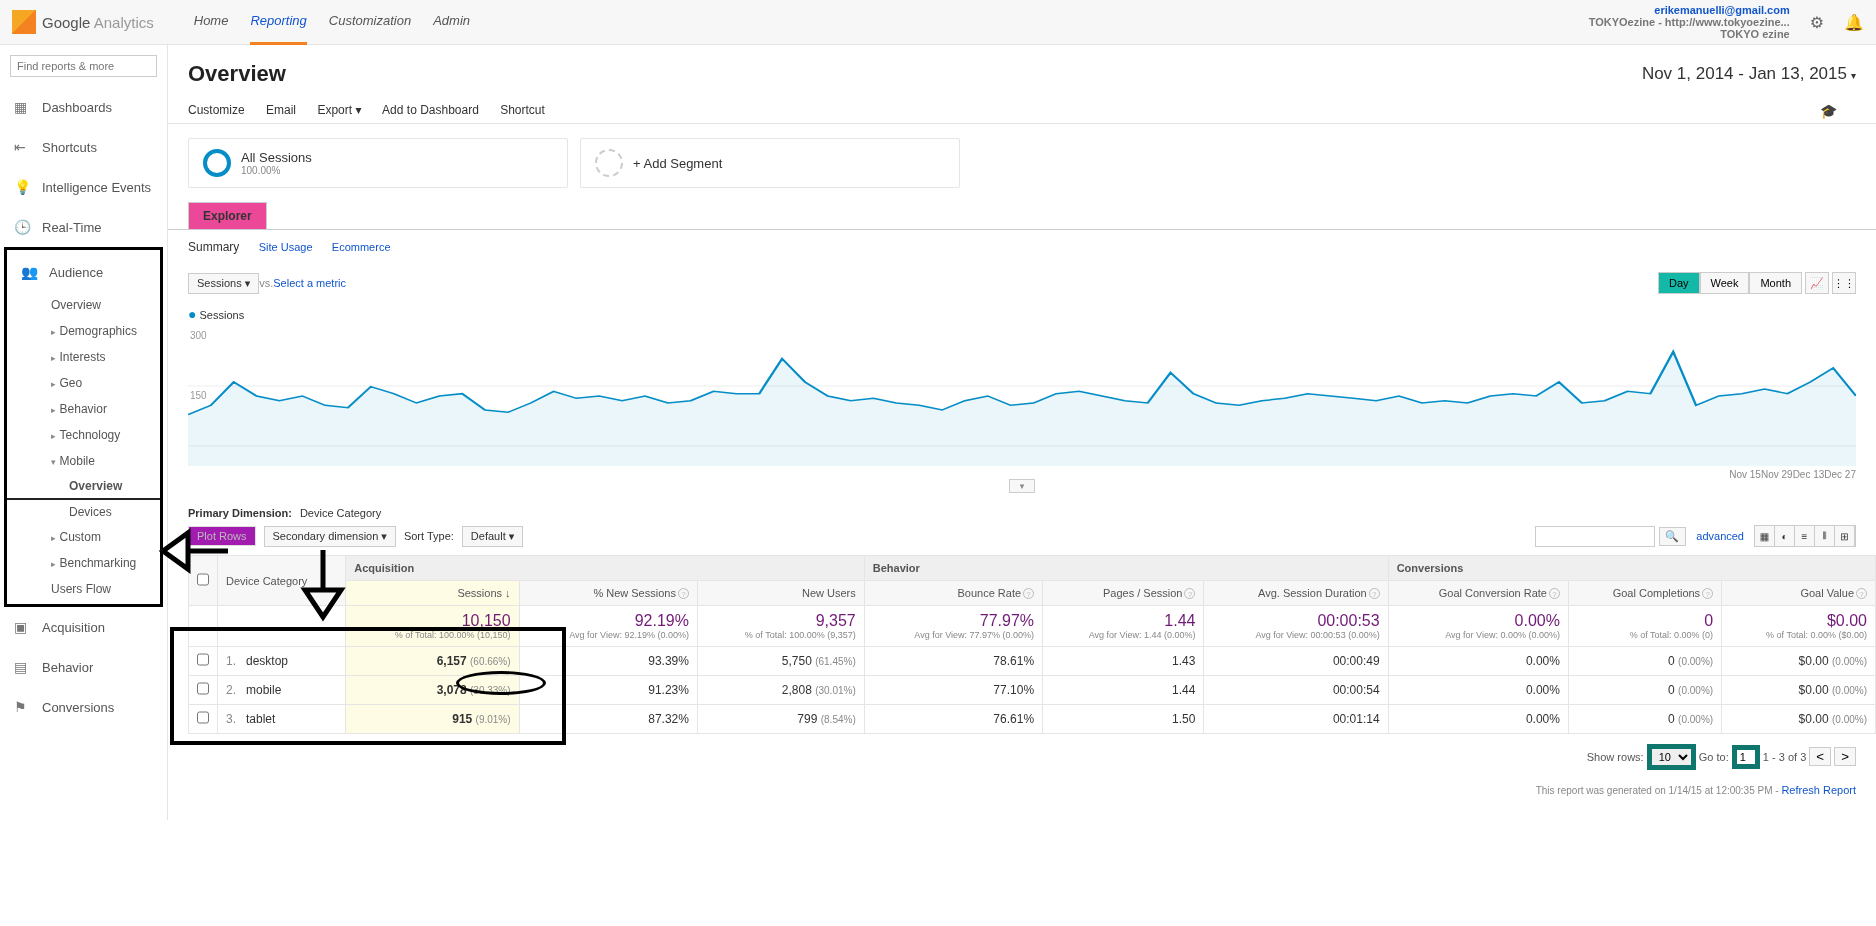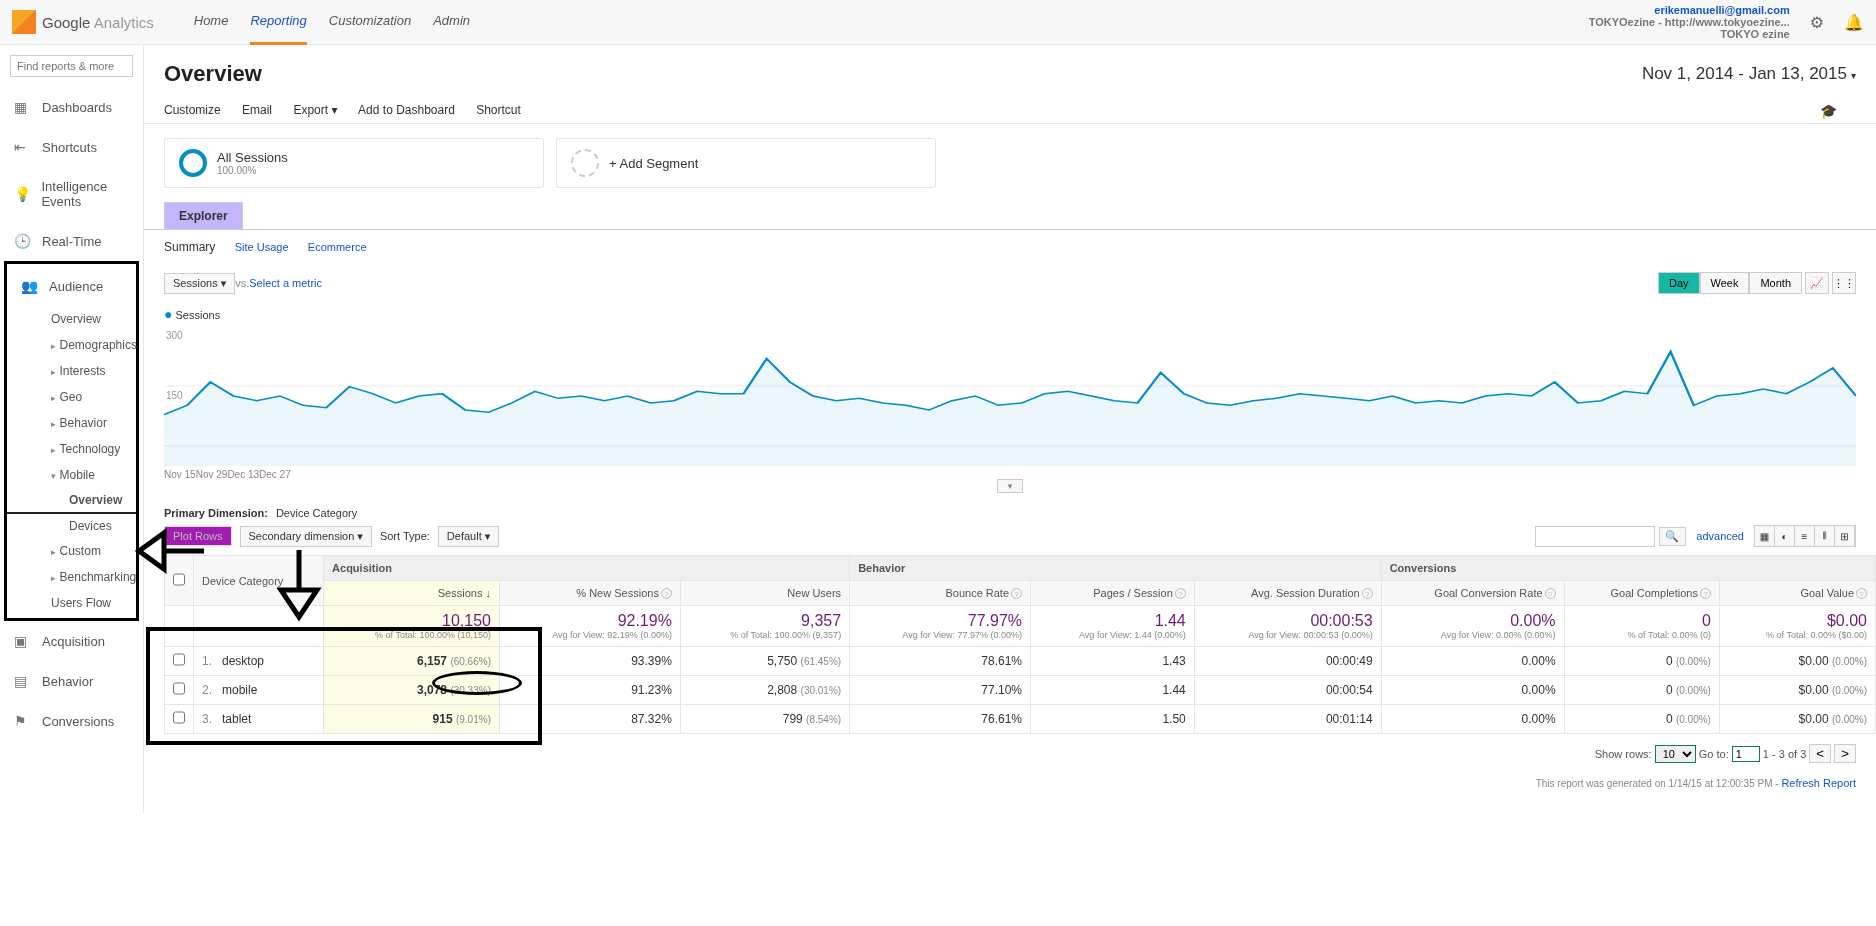--- a/index.html
+++ b/index.html
@@ -8,21 +8,21 @@
 .logo { width: 24px; height: 24px; background: linear-gradient(135deg, #f5a623 50%, #f58220 50%); margin-right: 6px; }
 .logo-text { color: #999; font-size: 15px; margin-right: 40px; }
 .logo-text b { color: #555; font-weight: 400; }
 .topnav { display: flex; gap: 22px; }
 .topnav a { color: #555; text-decoration: none; font-size: 13px; padding: 14px 0; font-style: italic; }
 .topnav a.active { color: #1155cc; border-bottom: 3px solid #f58220; }
 .top-right { margin-left: auto; text-align: right; font-size: 11px; color: #777; font-weight: bold; }
 .top-right .email { color: #1155cc; }
 .gear { margin-left: 20px; font-size: 16px; color: #666; }
 .layout { display: flex; }
-.sidebar { width: 144px; border-right: 1px solid #e5e5e5; padding: 10px 0; }
+.sidebar { width: 168px; border-right: 1px solid #e5e5e5; padding: 10px 0; }
 .search-box { margin: 0 10px 10px; }
 .search-box input { width: 100%; padding: 4px 6px; font-size: 11px; color: #999; border: 1px solid #ccc; }
 .nav-item { display: flex; align-items: center; padding: 12px 14px; color: #555; cursor: pointer; font-size: 13px; }
 .nav-item .ico { width: 18px; margin-right: 10px; color: #777; font-size: 14px; }
 .sub-item { padding: 6px 14px 6px 44px; font-size: 12px; color: #555; cursor: pointer; }
 .sub-item.arrow::before { content: "▸"; margin-right: 4px; font-size: 9px; color: #888; }
 .sub-item.expanded::before { content: "▾"; margin-right: 4px; font-size: 9px; color: #888; }
 .subsub { padding: 5px 14px 5px 62px; font-size: 12px; color: #555; cursor: pointer; }
 .subsub.active { font-weight: bold; border-bottom: 2px solid #222; }
 .boxed { border: 3px solid #000; margin: 0 4px; padding: 2px 0; }
@@ -35,39 +35,39 @@
 .toolbar span { margin-right: 18px; cursor: pointer; }
 .grad-cap { float: right; color: #888; font-size: 14px; }
 .segments { padding: 14px 20px; display: flex; gap: 12px; }
 .seg-box { border: 1px solid #e5e5e5; border-radius: 2px; padding: 10px 14px; display: flex; align-items: center; width: 380px; }
 .seg-circle { width: 28px; height: 28px; border: 4px solid #058dc7; border-radius: 50%; margin-right: 10px; }
 .seg-circle.dashed { border: 2px dashed #ccc; }
 .seg-box .t1 { font-size: 13px; color: #333; }
 .seg-box .t2 { font-size: 10px; color: #888; }
 .seg-box.add { color: #888; }
 .tab-row { padding: 0 20px; }
-.tab { display: inline-block; border: 1px solid #ccc; border-bottom: none; padding: 6px 14px; background: #c4b5fd; font-weight: bold; font-size: 12px; }
+.tab { display: inline-block; border: 1px solid #ccc; border-bottom: none; padding: 6px 14px; background: #ec4899; font-weight: bold; font-size: 12px; }
 .subtabs { padding: 10px 20px; border-top: 1px solid #ccc; font-size: 12px; }
 .subtabs span { margin-right: 16px; cursor: pointer; }
 .subtabs .link { color: #1155cc; }
 .subtabs .active { color: #333; }
 .chart-ctrl { padding: 8px 20px; display: flex; align-items: center; }
 .drop { border: 1px solid #ccc; padding: 3px 8px; font-size: 11px; background: #f7f7f7; }
 .vs { font-size: 11px; color: #888; }
 .link { color: #1155cc; cursor: pointer; font-size: 11px; }
 .time-btns { margin-left: auto; display: flex; }
 .time-btns button { border: 1px solid #ccc; padding: 4px 10px; font-size: 11px; background: #f7f7f7; cursor: pointer; }
 .time-btns button.on { background: #14b8a6; }
 .mini-btn { border: 1px solid #ccc; width: 24px; height: 22px; margin-left: 3px; background: #f7f7f7; font-size: 11px; }
 .legend { padding: 4px 20px; font-size: 11px; color: #333; }
 .legend .dot { color: #058dc7; font-size: 14px; }
 .chart { padding: 0 20px; position: relative; }
 .chart svg { width: 100%; height: 140px; }
 .chart-ylabel { position: absolute; font-size: 10px; color: #999; left: 22px; }
-.xaxis { display: flex; justify-content: flex-start; font-size: 10px; color: #888; padding: 0 20px; }
+.xaxis { display: flex; justify-content: flex-end; font-size: 10px; color: #888; padding: 0 20px; }
 .expand-btn { text-align: center; margin-top: -2px; }
 .expand-btn div { display: inline-block; border: 1px solid #ccc; padding: 1px 10px; font-size: 9px; color: #888; background: #f7f7f7; }
 .prim-dim { padding: 14px 20px 6px; font-size: 11px; }
 .prim-dim b { color: #333; margin-right: 8px; }
 .tbl-toolbar { padding: 0 20px 8px; display: flex; align-items: center; gap: 8px; font-size: 11px; }
 .btn-dis { border: 1px solid #ddd; color: #bbb; padding: 3px 8px; background: #a21caf; }
 .tbl-search { margin-left: auto; display: flex; align-items: center; gap: 4px; }
 .tbl-search input { border: 1px solid #ccc; padding: 2px; width: 120px; }
 .srch-btn { border: 1px solid #ccc; padding: 2px 6px; background: #f7f7f7; }
 .adv { color: #1155cc; font-size: 11px; margin: 0 6px; }
@@ -81,21 +81,21 @@
 td.left, th.left { text-align: left; }
 .cb { width: 12px; }
 .big { font-size: 16px; color: #701a75; }
 .small { font-size: 9px; color: #888; display: block; }
 .pct { color: #888; font-size: 10px; }
 .help { display: inline-block; width: 11px; height: 11px; border: 1px solid #bbb; border-radius: 50%; font-size: 8px; color: #bbb; text-align: center; line-height: 11px; margin-left: 2px; }
 .annot-box { position: absolute; border: 4px solid #000; pointer-events: none; }
 .annot-circle { position: absolute; border: 3px solid #000; border-radius: 50%; pointer-events: none; }
 .arrow-svg { position: absolute; pointer-events: none; }
 .pager { padding: 10px 20px; text-align: right; font-size: 11px; color: #555; }
-.pager select, .pager input { border: 1px solid #0f766e; padding: 1px 3px; font-size: 11px; }
+.pager select, .pager input { border: 5px solid #0f766e; padding: 1px 3px; font-size: 11px; }
 .pager button { border: 1px solid #ccc; padding: 1px 6px; background: #f7f7f7; }
 .footer { padding: 4px 20px; text-align: right; font-size: 10px; color: #888; }
 </style>
 </head>
 <body>
 
 <div class="topbar">
   <div class="logo"></div>
   <div class="logo-text"><b>Google</b><span> Analytics</span></div>
   <div class="topnav">

